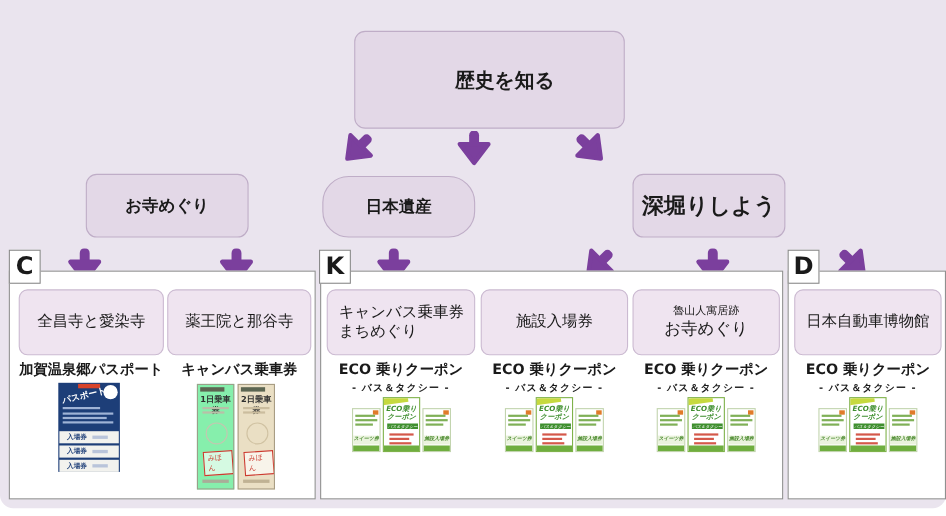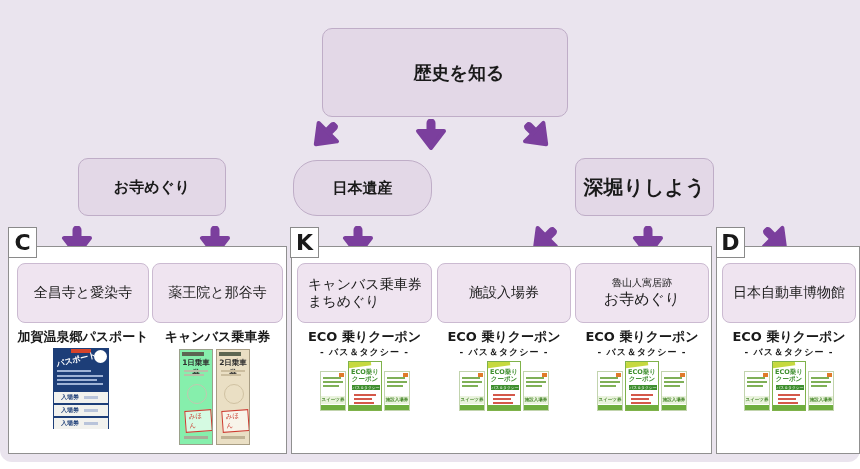--- a/index.html
+++ b/index.html
@@ -74,21 +74,21 @@
   .cb-ring{position:absolute;width:18px;height:18px;border:1.5px solid #c2c8b0;border-radius:50%;
            left:7px;top:34px;}
   .cb-ring2{border-color:#d0c2a2;}
   .cb-stamp{position:absolute;left:5px;top:60px;padding:1px 3px;border:1px solid #cc3b2f;
             color:#cc3b2f;font-size:6.5px;transform:rotate(-4deg);background:rgba(255,255,255,.65);}
   .cb-foot{position:absolute;left:4px;bottom:5px;width:24px;height:3px;background:#a9ad98;}
   .cb-foot2{background:#c0b294;}
 
   
   .eco-img{position:absolute;top:112px;width:94px;height:52px;display:flex;align-items:flex-end;
-           justify-content:center;gap:2px;}
+           justify-content:center;gap:2px;font-style:italic;}
   .eco-side{width:26px;height:40px;background:#ffffff;border:1px solid #c2d4ae;box-sizing:border-box;
             position:relative;overflow:hidden;}
   .eco-side .dot{position:absolute;right:1px;top:1px;width:5px;height:4px;background:#e07b2a;}
   .eco-side .ln{position:absolute;left:2px;height:1.5px;background:#7fb057;}
   .eco-band{position:absolute;left:0;bottom:6px;width:100%;height:8px;background:#eaf3dd;
             color:#4a8a2e;font-size:4.5px;font-weight:bold;text-align:center;line-height:8px;}
   .eco-foot{position:absolute;left:0;bottom:0;width:100%;height:5px;background:#6fae3f;
             color:#ffffff;font-size:3.5px;text-align:center;line-height:5px;overflow:hidden;}
   .eco-mid{width:34px;height:50px;background:#ffffff;border:1px solid #7fb24a;box-sizing:border-box;
            position:relative;overflow:hidden;}

